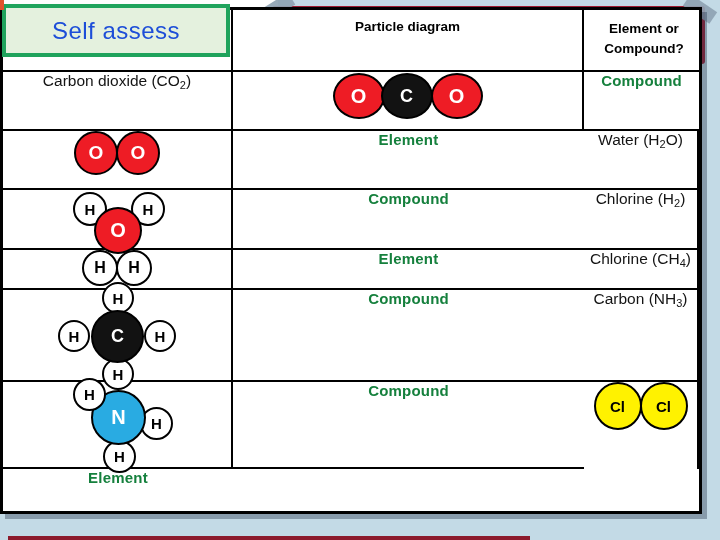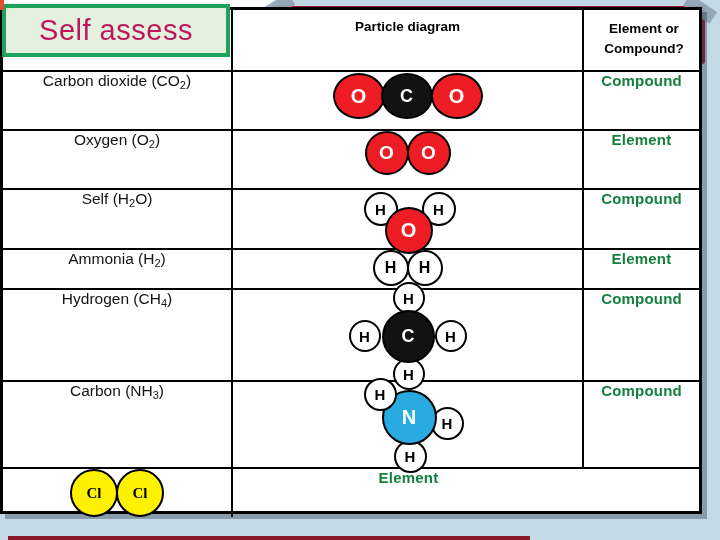--- a/index.html
+++ b/index.html
@@ -80,29 +80,29 @@
   .mol-ch4 .a2 { left:33px; top:20px; width:53px; height:53px; font-size:18px; z-index:2; } 
   .mol-ch4 .a3 { left:86px; top:30px; width:32px; height:32px; font-size:15px; }      
   .mol-ch4 .a4 { left:44px; top:68px; width:32px; height:32px; font-size:15px; }      
 
   .mol-nh3 { width:112px; height:90px; }
   .mol-nh3 .a0 { left:12px; top:-4px; width:33px; height:33px; font-size:15px; z-index:3; } 
   .mol-nh3 .a1 { left:30px; top:8px;  width:55px; height:55px; font-size:20px; z-index:2; } 
   .mol-nh3 .a2 { left:79px; top:25px; width:33px; height:33px; font-size:15px; z-index:1; } 
   .mol-nh3 .a3 { left:42px; top:58px; width:33px; height:33px; font-size:15px; z-index:1; } 
 
-  .mol-cl2 { width:94px; height:48px;font-family:Liberation Serif, serif; }
+  .mol-cl2 { width:94px; height:48px; }
   .mol-cl2 .a0 { left:0;    top:0; width:48px; height:48px; font-size:15px; }
   .mol-cl2 .a1 { left:46px; top:0; width:48px; height:48px; font-size:15px; z-index:2; }
 
   
   .title-box { position:absolute; left:2px; top:4px; width:228px; height:53px;
     background:#E4F1DE; border:4px solid #1FA35C; z-index:10;
     display:flex; align-items:center; justify-content:center; }
-  .title-box span { color:#be185d; font-size:29px; font-weight:500; letter-spacing:0.5px; }
+  .title-box span { color:#1d4ed8; font-size:24px; font-weight:500; letter-spacing:0.5px; }
 
   .bottom-banner { position:absolute; left:8px; top:536px; width:522px; height:4px; background:#8C1A2C; z-index:1; }
 </style>
 </head>
 <body>
 
 <div class="white-patch"></div>
 <div class="banner"></div>
 <div class="tape left"></div>
 <div class="tape right"></div>
@@ -130,61 +130,58 @@
       <div class="atom red a0">O</div>
       <div class="atom black a1">C</div>
       <div class="atom red a2">O</div>
     </div>
   </div>
   <div class="cell col3">
     <span class="answer">Compound</span>
   </div>
 
   <div class="cell">
-    <span class="substance"><span>Oxygen (O</span><span class="sub">2</span><span>)</span></span>
-  </div>
-  <div class="cell">
     <div class="molecule mol-o2">
       <div class="atom red a0">O</div>
       <div class="atom red a1">O</div>
     </div>
   </div>
   <div class="cell col3">
     <span class="answer">Element</span>
   </div>
 
   <div class="cell">
-    <span class="substance"><span>Self (H</span><span class="sub">2</span><span>O)</span></span>
+    <span class="substance"><span>Water (H</span><span class="sub">2</span><span>O)</span></span>
   </div>
   <div class="cell">
     <div class="molecule mol-h2o">
       <div class="atom white a0">H</div>
       <div class="atom white a1">H</div>
       <div class="atom red a2">O</div>
     </div>
   </div>
   <div class="cell col3">
     <span class="answer">Compound</span>
   </div>
 
   <div class="cell">
-    <span class="substance"><span>Ammonia (H</span><span class="sub">2</span><span>)</span></span>
+    <span class="substance"><span>Chlorine (H</span><span class="sub">2</span><span>)</span></span>
   </div>
   <div class="cell">
     <div class="molecule mol-h2">
       <div class="atom white a0">H</div>
       <div class="atom white a1">H</div>
     </div>
   </div>
   <div class="cell col3">
     <span class="answer">Element</span>
   </div>
 
   <div class="cell">
-    <span class="substance"><span>Hydrogen (CH</span><span class="sub">4</span><span>)</span></span>
+    <span class="substance"><span>Chlorine (CH</span><span class="sub">4</span><span>)</span></span>
   </div>
   <div class="cell">
     <div class="molecule mol-ch4">
       <div class="atom white a0">H</div>
       <div class="atom white a1">H</div>
       <div class="atom black a2">C</div>
       <div class="atom white a3">H</div>
       <div class="atom white a4">H</div>
     </div>
   </div>

